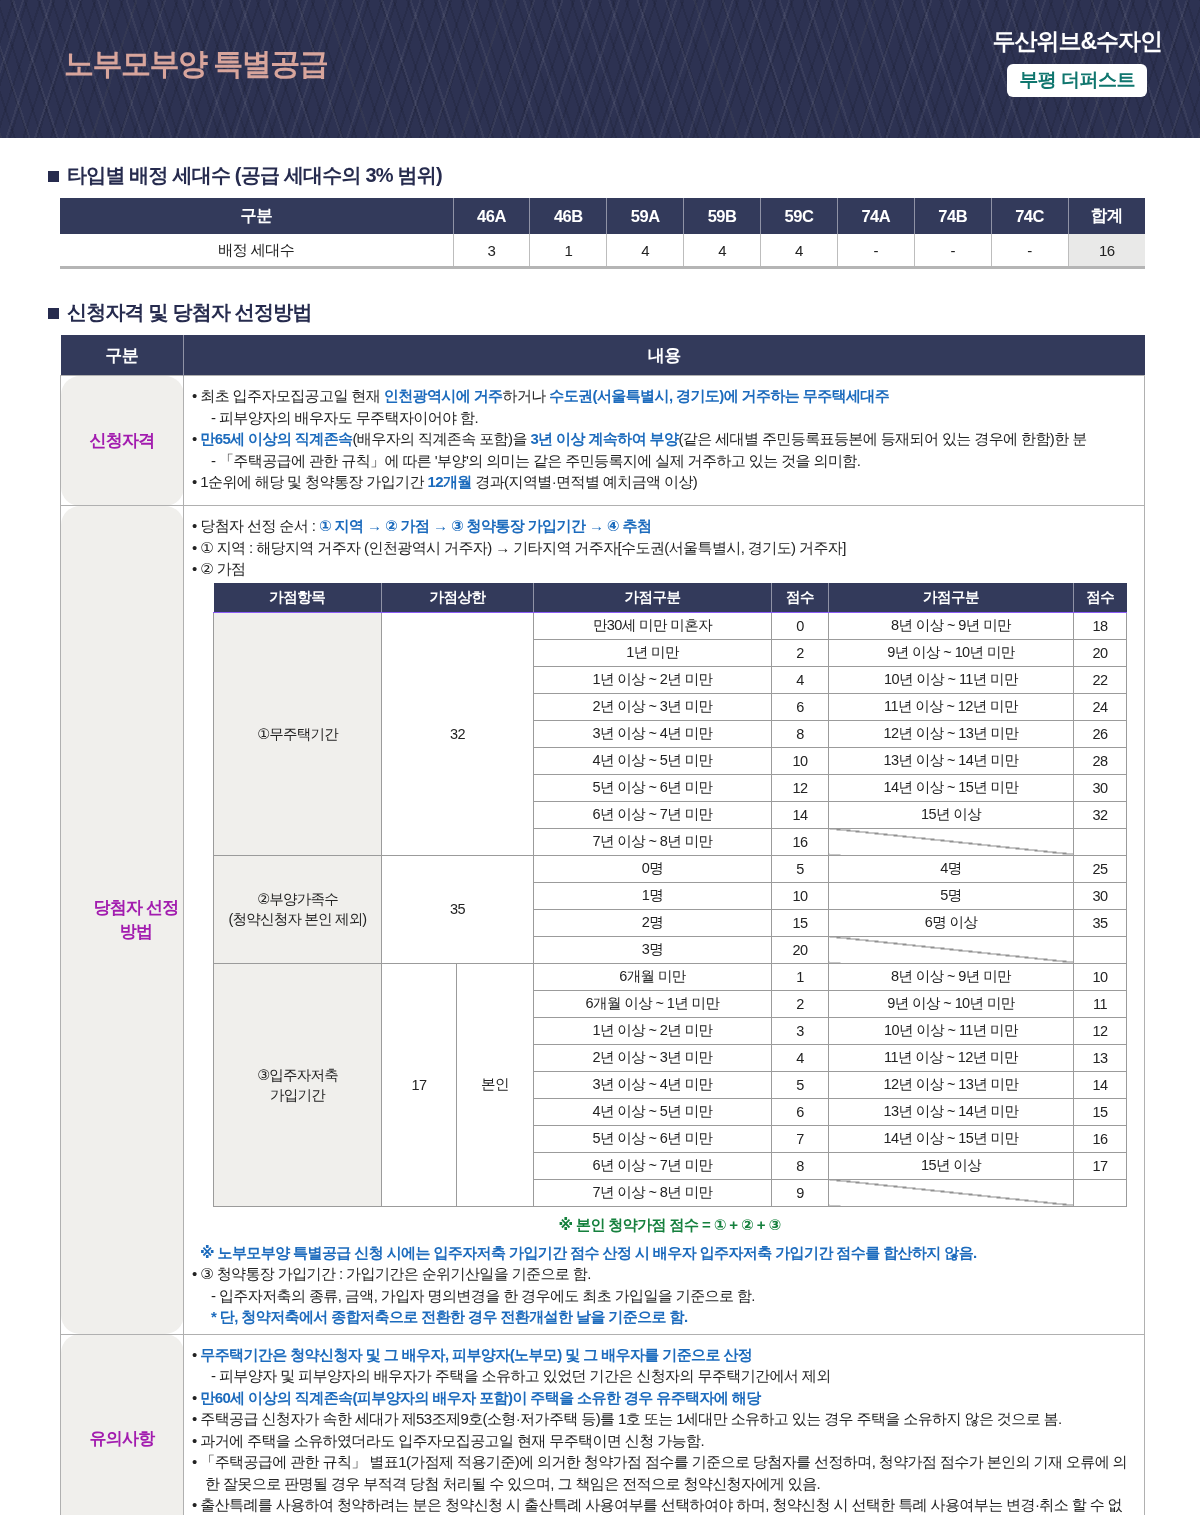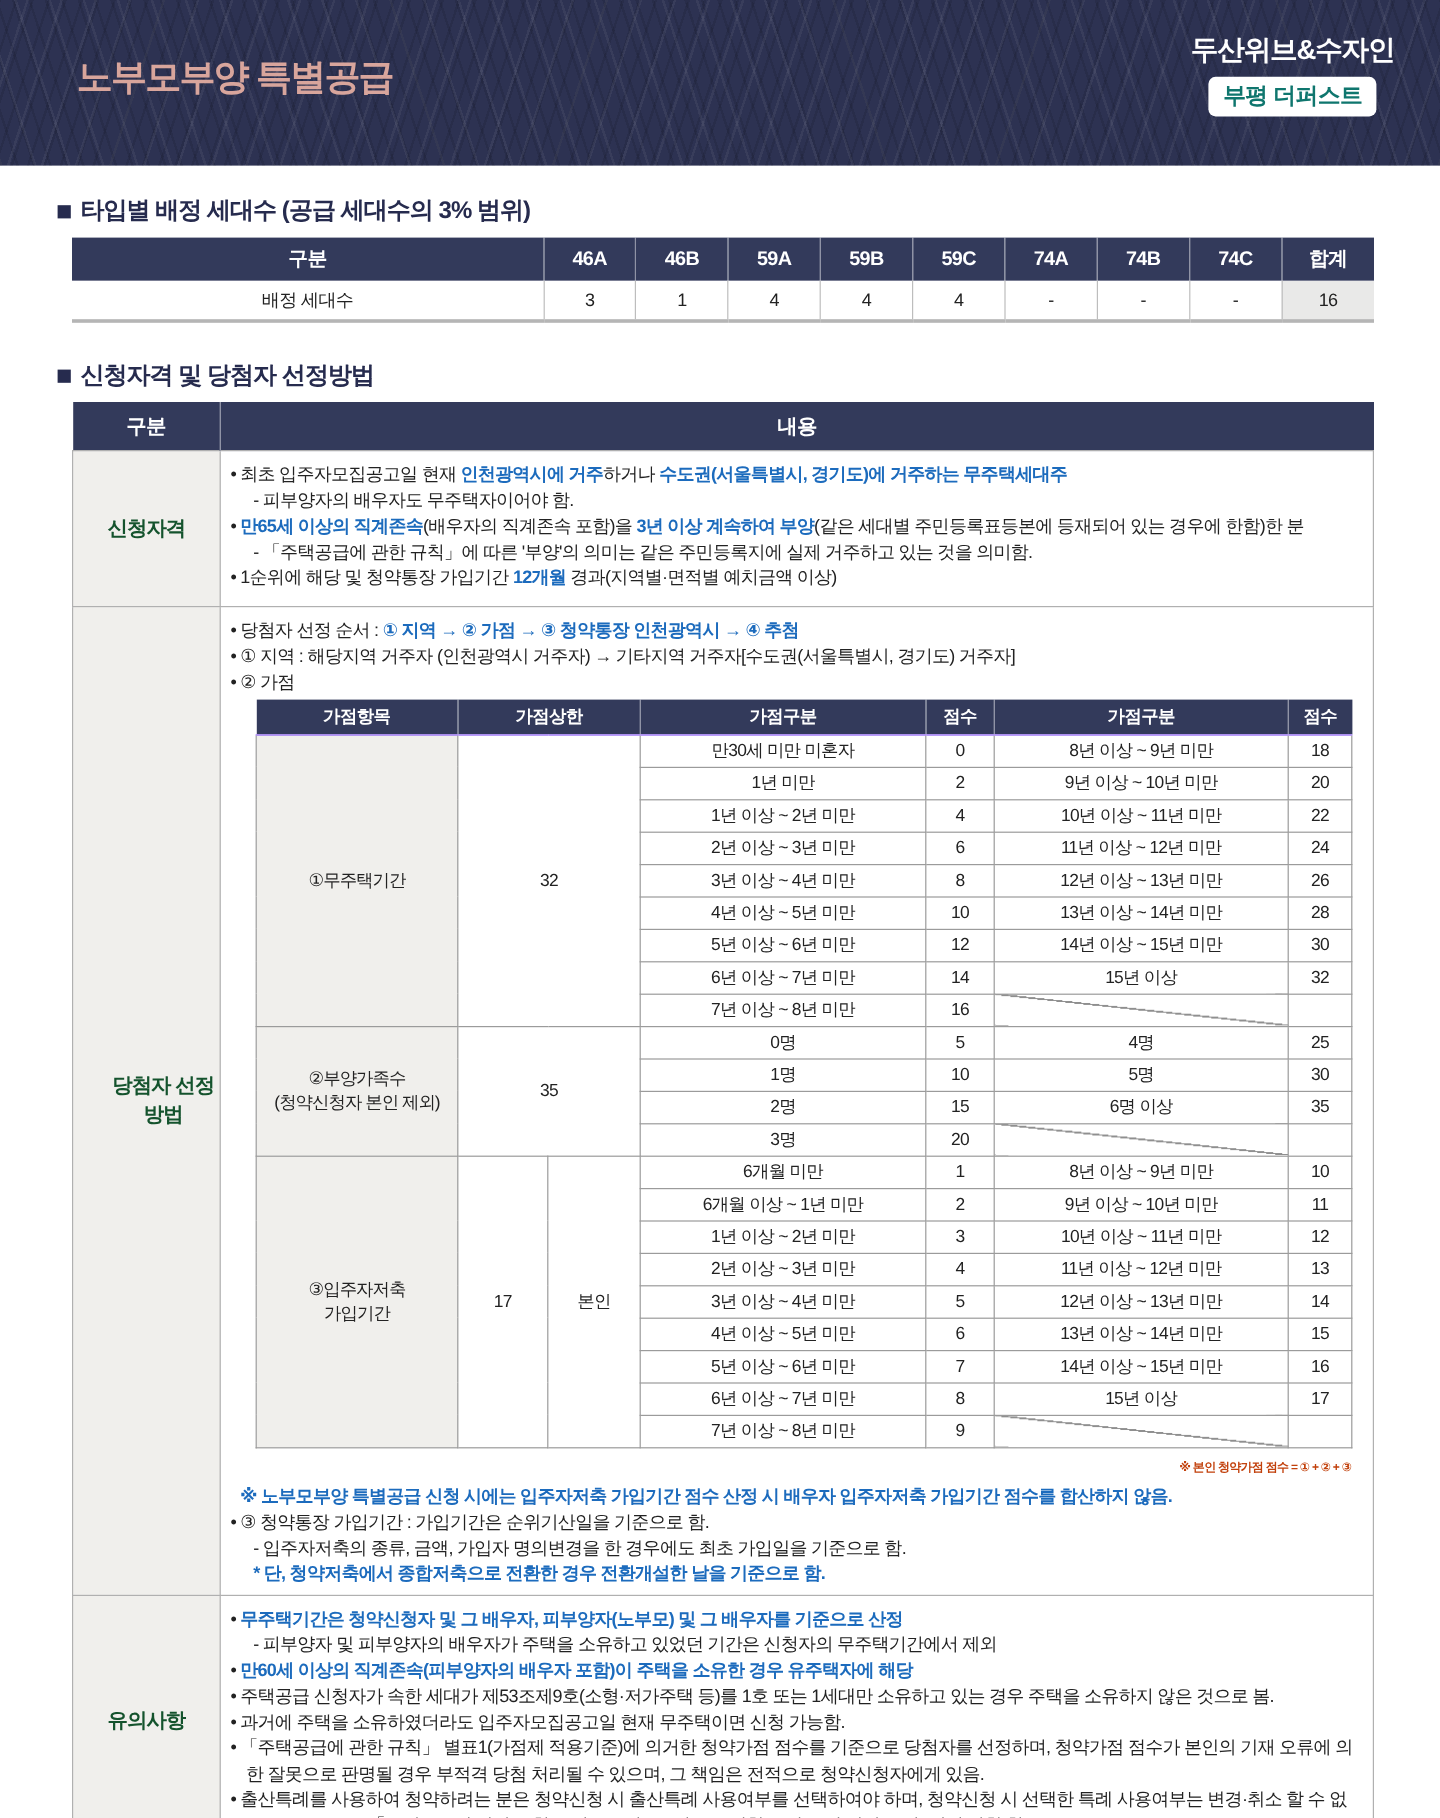--- a/index.html
+++ b/index.html
@@ -32,44 +32,44 @@
   .t1 th:last-child{border-right:none;text-align:center;}
   .t1 td{height:30px;text-align:center;font-size:15px;color:#222;background:#fff;
     border-right:1px solid #bdbdbd;border-bottom:3px solid #b5b5b5;letter-spacing:-0.5px;}
   .t1 td:last-child{border-right:none;background:#e9e9e8;}
 
   
   .t2{margin-left:60px;width:1085px;table-layout:fixed;border-bottom:2px solid #8a8a8a;}
   .t2 th{background:#333a5b;color:#fff;font-weight:bold;font-size:17px;height:38px;letter-spacing:-0.5px;}
   .t2 th.col-gubun{border-right:1px solid rgba(255,255,255,.45);}
   .t2 td{border:1px solid #b0b0b0;vertical-align:top;}
-  .t2 td.rowlabel{background:#f0efec;font-weight:bold;font-size:17px;color:#14532d;
-    text-align:center;vertical-align:middle;letter-spacing:-0.8px;line-height:24px;}
+  .t2 td.rowlabel{background:#f0efec;font-weight:bold;font-size:17px;color:#a21caf;
+    text-align:center;vertical-align:middle;letter-spacing:-0.8px;line-height:24px;border-radius:19px;}
   .t2 td.cellc{background:#fff;padding:9px 10px 6px 8px;}
 
   
   .ln{font-size:15px;line-height:21.5px;color:#222;letter-spacing:-0.6px;
     padding-left:13px;text-indent:-13px;}
   .ln.i1{padding-left:19px;text-indent:0;}
   .ln.i2{padding-left:8px;text-indent:0;}
   .ln .blue{color:#1c6bbd;font-weight:bold;margin-top:16px;}
   .bul{color:#222;}
 
   
   .score{width:913px;margin:3px 0 0 21px;table-layout:fixed;}
   .score th{background:#333a5b;color:#fff;font-weight:bold;font-size:14.5px;height:27px;
     border-right:1px solid rgba(255,255,255,.45);border-bottom:1px solid #8b5cf6;letter-spacing:-0.5px;}
   .score th:last-child{border-right:none;}
   .score td{height:24px;border:1px solid #9b9b9b;text-align:center;vertical-align:middle;
     font-size:14.5px;color:#222;background:#fff;letter-spacing:-0.6px;}
   .score td.item-cell{background:#f0efec;font-weight:normal;white-space:pre-line;line-height:20px;letter-spacing:-0.8px;}
   .score td.diag{background:linear-gradient(to top right,
       #fff calc(50% - 0.7px), #8f8f8f calc(50% - 0.7px) calc(50% + 0.7px), #fff calc(50% + 0.7px));}
-  .score-note{width:913px;margin-left:21px;text-align:right;font-weight:bold;
-    font-size:10px;color:#c2410c;padding:9px 0 7px;letter-spacing:-0.6px;}
+  .score-note{width:913px;margin-left:21px;text-align:center;font-weight:bold;
+    font-size:15px;color:#15803d;padding:9px 0 7px;letter-spacing:-0.6px;}
 </style>
 </head>
 <body>
 
 <div class="page">
 
   <div class="hero">
     <div class="hero-title">노부모부양 특별공급</div>
     <div class="hero-right">
       <div class="brand">두산위브&amp;수자인</div>
@@ -145,21 +145,21 @@
               <div class="ln"><span class="bul">• </span><span class="blue">만65세 이상의 직계존속</span><span>(배우자의 직계존속 포함)을 </span><span class="blue">3년 이상 계속하여 부양</span><span>(같은 세대별 주민등록표등본에 등재되어 있는 경우에 한함)한 분</span></div>
               <div class="ln i1"><span>- 「주택공급에 관한 규칙」에 따른 '부양'의 의미는 같은 주민등록지에 실제 거주하고 있는 것을 의미함.</span></div>
               <div class="ln"><span class="bul">• </span><span>1순위에 해당 및 청약통장 가입기간 </span><span class="blue">12개월</span><span> 경과(지역별·면적별 예치금액 이상)</span></div>
             </div>
         </td>
       </tr>
       <tr>
         <td class="rowlabel" style="height:788px;padding-left:29px;">당첨자 선정방법</td>
         <td class="cellc">
           <div>
-              <div class="ln"><span class="bul">• </span><span>당첨자 선정 순서 : </span><span class="blue">① 지역 → ② 가점 → ③ 청약통장 인천광역시 → ④ 추첨</span></div>
+              <div class="ln"><span class="bul">• </span><span>당첨자 선정 순서 : </span><span class="blue">① 지역 → ② 가점 → ③ 청약통장 가입기간 → ④ 추첨</span></div>
               <div class="ln"><span class="bul">• </span><span>① 지역 : 해당지역 거주자 (인천광역시 거주자) → 기타지역 거주자[수도권(서울특별시, 경기도) 거주자]</span></div>
               <div class="ln"><span class="bul">• </span><span>② 가점</span></div>
             </div>
           <table class="score">
             <colgroup>
               <col style="width:168px">
                 <col style="width:75px">
                 <col style="width:77px">
               <col style="width:238px">
                 <col style="width:57px">

